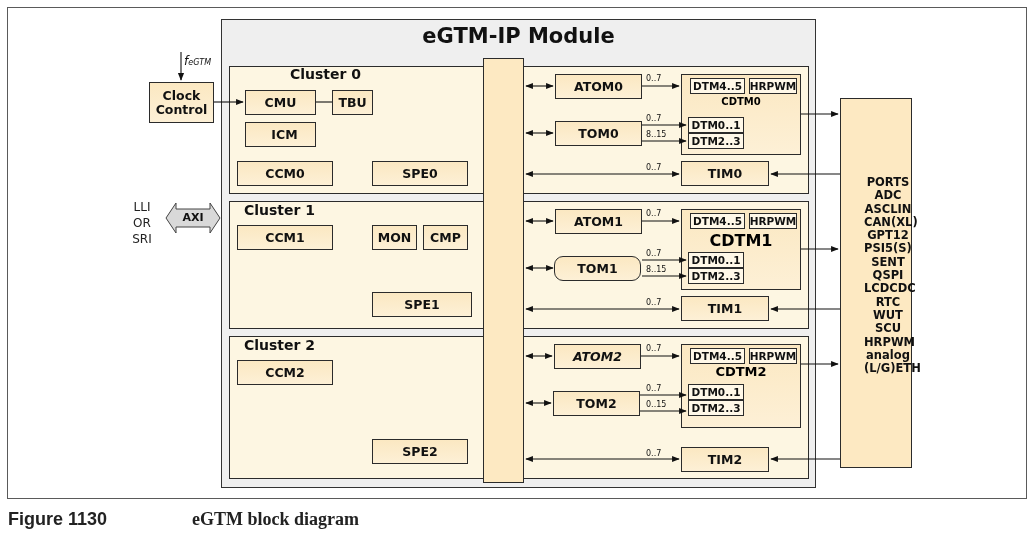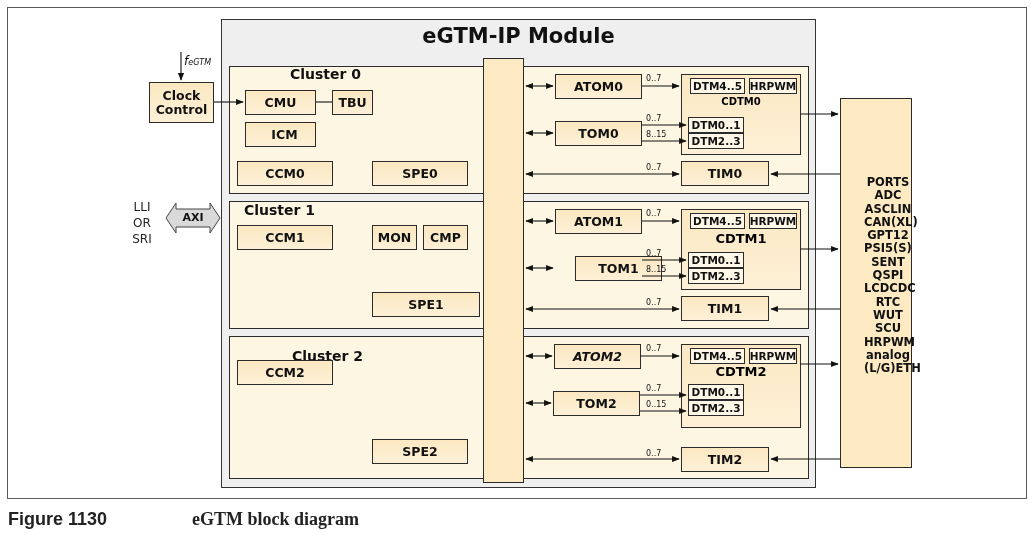--- a/index.html
+++ b/index.html
@@ -38,32 +38,32 @@
   <div>OR</div>
   <div>SRI</div>
 </div>
 
 <div class="abs cluster" style="left:229px;top:66px;width:580px;height:128px;"></div>
 <div class="abs cluster" style="left:229px;top:201px;width:580px;height:128px;"></div>
 <div class="abs cluster" style="left:229px;top:336px;width:580px;height:143px;"></div>
 
 <div class="abs cluster-title" style="left:244px;top:66px;margin-left:46px;">Cluster 0</div>
 <div class="abs cluster-title" style="left:244px;top:202px;">Cluster 1</div>
-<div class="abs cluster-title" style="left:244px;top:348px;margin-left:48px;">Cluster 2</div>
+<div class="abs cluster-title" style="left:244px;top:337px;">Cluster 2</div>
 
 <div class="abs blk" style="left:245px;top:90px;width:71px;height:25px;">CMU</div>
 <div class="abs blk" style="left:332px;top:90px;width:41px;height:25px;">TBU</div>
 <div class="abs blk" style="left:245px;top:122px;width:71px;height:25px;padding-left:8px;">ICM</div>
 <div class="abs blk" style="left:237px;top:161px;width:96px;height:25px;">CCM0</div>
 <div class="abs blk" style="left:372px;top:161px;width:96px;height:25px;">SPE0</div>
 
 <div class="abs blk" style="left:237px;top:225px;width:96px;height:25px;">CCM1</div>
 <div class="abs blk" style="left:372px;top:225px;width:45px;height:25px;">MON</div>
 <div class="abs blk" style="left:423px;top:225px;width:45px;height:25px;">CMP</div>
-<div class="abs blk" style="left:372px;top:292px;width:108px;height:25px;">SPE1</div>
+<div class="abs blk" style="left:372px;top:292px;width:100px;height:25px;">SPE1</div>
 
 <div class="abs blk" style="left:237px;top:360px;width:96px;height:25px;">CCM2</div>
 <div class="abs blk" style="left:372px;top:439px;width:96px;height:25px;">SPE2</div>
 
 <div class="abs bus"></div>
 
 <div class="abs blk" style="left:555px;top:74px;width:87px;height:25px;">ATOM0</div>
 <div class="abs blk" style="left:555px;top:121px;width:87px;height:25px;">TOM0</div>
 <div class="abs blk" style="left:681px;top:161px;width:88px;height:25px;">TIM0</div>
 <div class="abs blk" style="left:681px;top:74px;width:120px;height:81px;"></div>
@@ -71,26 +71,26 @@
 <div class="abs subblk" style="left:749px;top:78px;width:48px;height:16px;">HRPWM</div>
 <div class="abs" style="left:681px;top:96px;width:120px;text-align:center;font-weight:bold;font-size:10px;">CDTM0</div>
 <div class="abs subblk" style="left:688px;top:117px;width:56px;height:16px;">DTM0..1</div>
 <div class="abs subblk" style="left:688px;top:133px;width:56px;height:16px;">DTM2..3</div>
 <div class="abs lbl" style="left:646px;top:74px;">0..7</div>
 <div class="abs lbl" style="left:646px;top:114px;">0..7</div>
 <div class="abs lbl" style="left:646px;top:130px;">8..15</div>
 <div class="abs lbl" style="left:646px;top:163px;">0..7</div>
 
 <div class="abs blk" style="left:555px;top:209px;width:87px;height:25px;">ATOM1</div>
-<div class="abs blk" style="left:575px;top:256px;width:87px;height:25px;">TOM1</div>
+<div class="abs blk" style="left:554px;top:256px;width:87px;height:25px;border-radius:9px;">TOM1</div>
 <div class="abs blk" style="left:681px;top:296px;width:88px;height:25px;">TIM1</div>
 <div class="abs blk" style="left:681px;top:209px;width:120px;height:81px;"></div>
 <div class="abs subblk" style="left:690px;top:213px;width:55px;height:16px;">DTM4..5</div>
 <div class="abs subblk" style="left:749px;top:213px;width:48px;height:16px;">HRPWM</div>
-<div class="abs" style="left:681px;top:231px;width:120px;text-align:center;font-weight:bold;font-size:13px;">CDTM1</div>
+<div class="abs" style="left:681px;top:231px;width:120px;text-align:center;font-weight:bold;font-size:16px;">CDTM1</div>
 <div class="abs subblk" style="left:688px;top:252px;width:56px;height:16px;">DTM0..1</div>
 <div class="abs subblk" style="left:688px;top:268px;width:56px;height:16px;">DTM2..3</div>
 <div class="abs lbl" style="left:646px;top:209px;">0..7</div>
 <div class="abs lbl" style="left:646px;top:249px;">0..7</div>
 <div class="abs lbl" style="left:646px;top:265px;">8..15</div>
 <div class="abs lbl" style="left:646px;top:298px;">0..7</div>
 
 <div class="abs blk" style="left:554px;top:344px;width:87px;height:25px;font-style:italic;">ATOM2</div>
 <div class="abs blk" style="left:553px;top:391px;width:87px;height:25px;">TOM2</div>
 <div class="abs blk" style="left:681px;top:447px;width:88px;height:25px;">TIM2</div>

